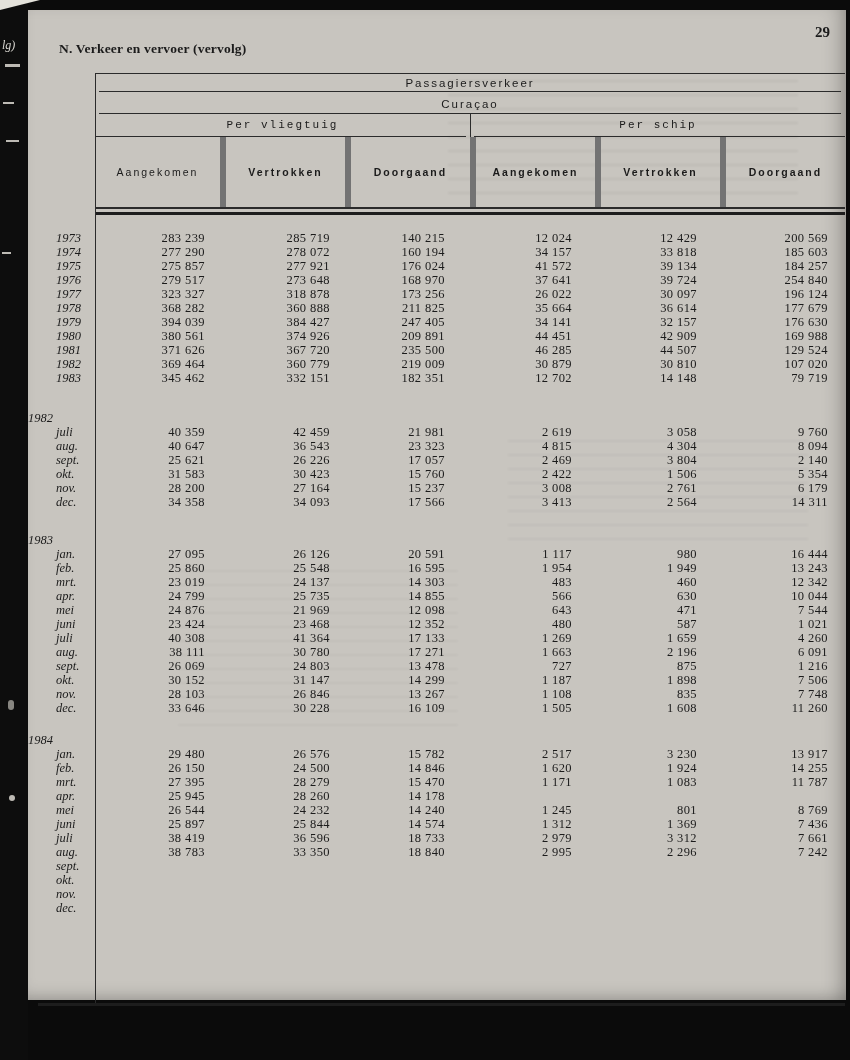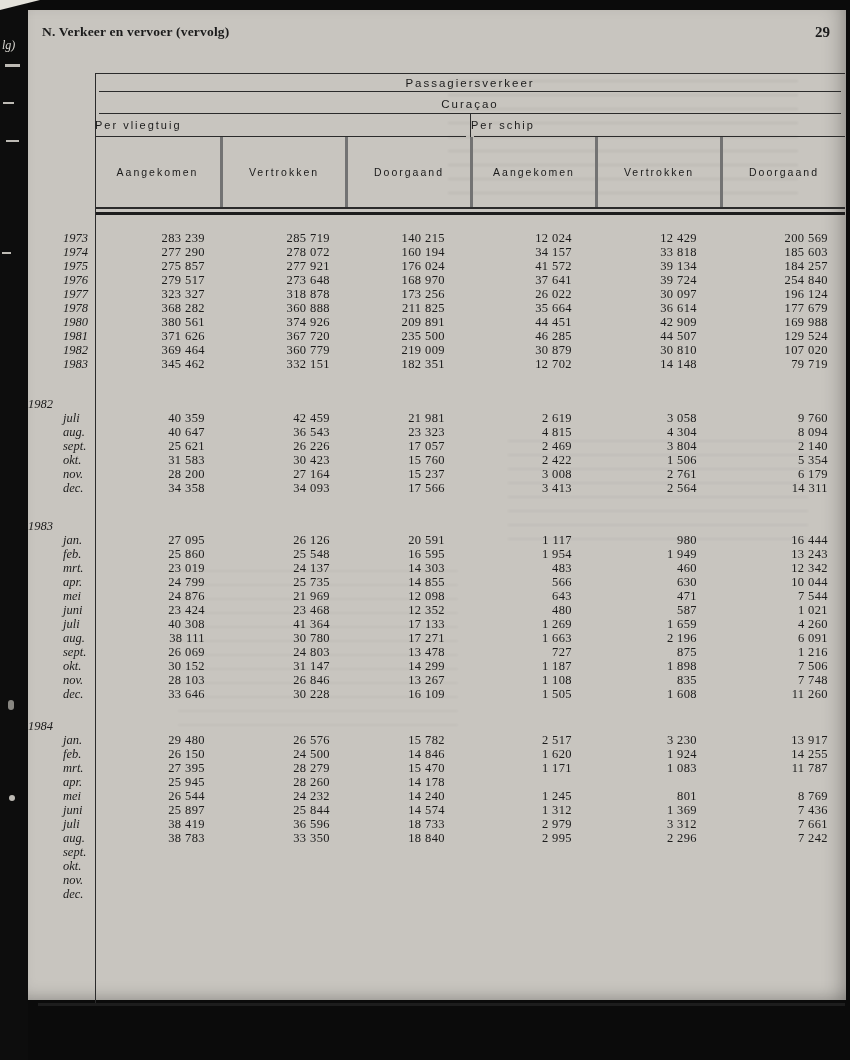--- a/index.html
+++ b/index.html
@@ -34,54 +34,54 @@
     color:#1b1b1b;
     padding-top:14px;box-sizing:border-box;
   }
   .bleed{position:absolute;pointer-events:none;opacity:.07;filter:blur(1px);
     background:repeating-linear-gradient(180deg, rgba(20,20,20,.8) 0 2px, transparent 2px 14px);}
   .bleed.b1{left:420px;top:70px;width:350px;height:120px;}
   .bleed.b2{left:480px;top:430px;width:300px;height:110px;opacity:.05;}
   .bleed.b3{left:150px;top:560px;width:280px;height:160px;opacity:.04;}
   
   .page-head{display:flex;justify-content:space-between;align-items:flex-start;height:20px;padding:0 16px 0 14px;}
-  .page-head h1{margin:0;font-size:13.5px;font-weight:bold;letter-spacing:.2px;}
+  .page-head h1{margin:17px;font-size:13.5px;font-weight:bold;letter-spacing:.2px;}
   .pageno{font-size:15px;font-weight:bold;}
   
   .table{position:relative;margin-top:29px;height:933px;}
   .vline{position:absolute;left:67px;top:0;width:1px;height:930px;background:#2b2b2b;}
   .rule{height:1px;background:#2b2b2b;margin-left:67px;width:750px;}
   .rule.inset{margin-left:71px;width:742px;}
   .rule.thick{height:3px;background:#1d1d1d;margin-top:3px;}
   .h-title{height:17px;line-height:18px;margin-left:67px;width:750px;text-align:center;
     font-family:"Liberation Sans",sans-serif;font-size:11.5px;letter-spacing:2px;}
   .h-sub{height:21px;line-height:24px;margin-left:67px;width:750px;text-align:center;
     font-family:"Liberation Sans",sans-serif;font-size:11.5px;letter-spacing:2px;}
   .group-row{display:grid;grid-template-columns:67px 375px 375px;height:22px;}
-  .group-cell{text-align:left;line-height:23px;font-family:Liberation Sans, sans-serif;font-size:11px;letter-spacing:2px;}
+  .group-cell{text-align:center;line-height:23px;font-family:Liberation Mono, monospace;font-size:11px;letter-spacing:2px;}
   .group-cell.gb{border-left:1px solid #2b2b2b;}
   .group-rules{display:grid;grid-template-columns:67px 371px 8px 371px;height:1px;}
   .group-rules i{display:block;height:1px;}
   .group-rules i.seg{background:#2b2b2b;}
   .colhead-row{display:grid;grid-template-columns:67px repeat(6,125px);height:70px;}
   .hcell{display:flex;align-items:center;justify-content:center;
     font-family:"Liberation Sans",sans-serif;font-size:10.5px;letter-spacing:2px;}
-  .hcell + .hcell{border-left:3px solid #737373;}
+  .hcell + .hcell{border-left:6px solid #737373;font-weight:bold;}
   .colnum-row{display:grid;grid-template-columns:67px repeat(6,125px);height:28px;}
   .ncell{display:flex;align-items:center;justify-content:center;
     font-family:"Liberation Sans",sans-serif;font-size:11.5px;font-weight:bold;letter-spacing:1px;}
   .ncell + .ncell{border-left:1px solid #2b2b2b;}
   
   .tbody{padding-top:16px;}
   .block:nth-child(2){margin-top:26px;}
   .block:nth-child(3){margin-top:24px;}
   .block:nth-child(4){margin-top:18px;}
   .row{display:grid;grid-template-columns:67px repeat(6,125px);height:14px;line-height:14px;}
   .cell{font-size:12.5px;white-space:nowrap;}
-  .cell.label{font-style:italic;padding-left:35px;font-size:12.5px;}
+  .cell.label{font-style:italic;padding-left:28px;font-size:12.5px;}
   .cell.num{text-align:right;letter-spacing:.4px;}
   .row > :nth-child(2){padding-right:15px;}
   .row > :nth-child(3){padding-right:15px;}
   .row > :nth-child(4){padding-right:25px;}
   .row > :nth-child(5){padding-right:23px;}
   .row > :nth-child(6){padding-right:23px;}
   .row > :nth-child(7){padding-right:17px;}
   .block-label-row{height:14px;line-height:14px;}
   .cell.year{font-style:italic;}
   .bottom-rule{position:absolute;left:10px;width:807px;top:930px;height:3px;background:#1d1d1d;}
@@ -200,20 +200,29 @@
           <div class="row">
     <div class="cell label">1978</div>
     <div class="cell num">368 282</div>
     <div class="cell num">360 888</div>
     <div class="cell num">211 825</div>
     <div class="cell num">35 664</div>
     <div class="cell num">36 614</div>
     <div class="cell num">177 679</div>
   </div>
           <div class="row">
+    <div class="cell label">1979</div>
+    <div class="cell num">394 039</div>
+    <div class="cell num">384 427</div>
+    <div class="cell num">247 405</div>
+    <div class="cell num">34 141</div>
+    <div class="cell num">32 157</div>
+    <div class="cell num">176 630</div>
+  </div>
+          <div class="row">
     <div class="cell label">1980</div>
     <div class="cell num">380 561</div>
     <div class="cell num">374 926</div>
     <div class="cell num">209 891</div>
     <div class="cell num">44 451</div>
     <div class="cell num">42 909</div>
     <div class="cell num">169 988</div>
   </div>
           <div class="row">
     <div class="cell label">1981</div>

